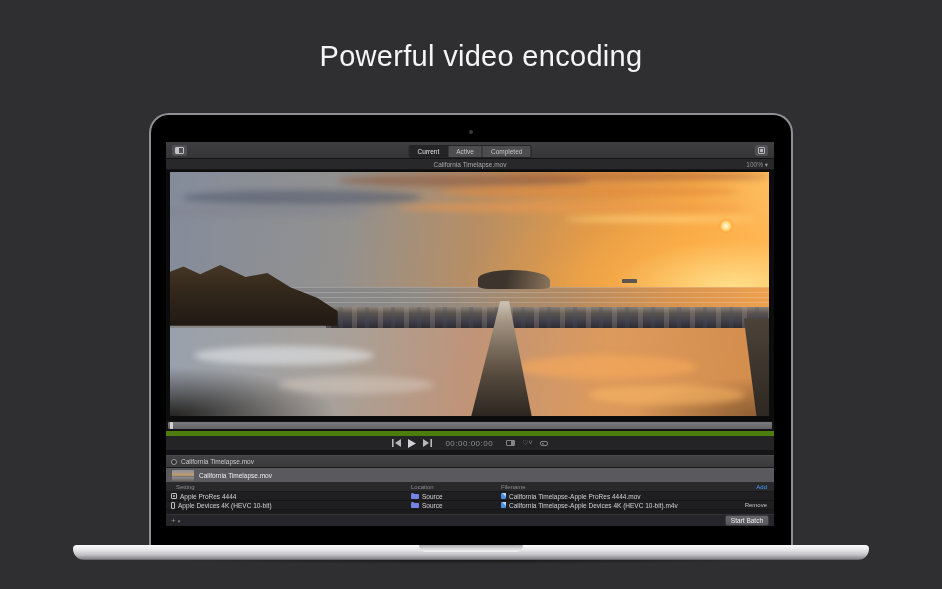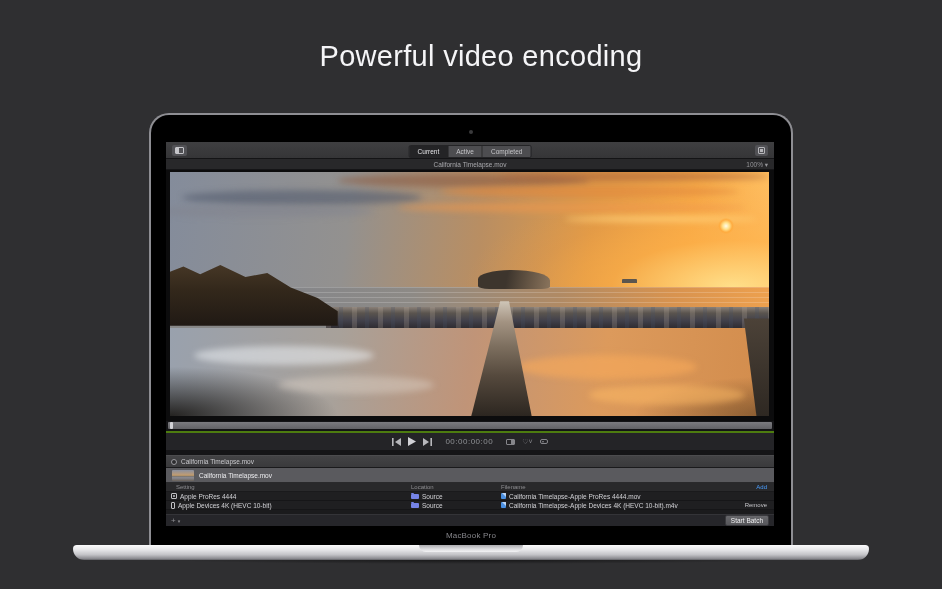--- a/index.html
+++ b/index.html
@@ -105,21 +105,21 @@
   .wall-right-edge { position:absolute; right:0; top:60%; width:7%; height:40%;
     clip-path:polygon(40% 0, 100% 0, 100% 100%, 70% 100%);
     background:linear-gradient(to bottom,#4c4238,#2e2822); }
 
   .scrubber-area { flex:none; height:10px; background:#141416; position:relative; }
   .scrubber-track { position:absolute; left:2px; right:2px; top:1px; height:7px;
     border-radius:1px; background:linear-gradient(#7c7c80,#626266); }
   .playhead { position:absolute; left:2px; top:0; width:3px; height:7px;
     background:#d2d2d6; border-radius:1px; }
 
-  .transport { flex:none; height:19px; background:#242427; border-top:2px solid #4d7c0f;
+  .transport { flex:none; height:19px; background:#242427; border-top:5px solid #4d7c0f;
     display:flex; align-items:center; justify-content:center; gap:7px; }
   .tp-icon { display:flex; align-items:center; }
   .timecode { font-size:8px; color:#8e9094; letter-spacing:.5px; margin:0 6px; }
   .mini-icon { font-size:7px; color:#85858a; line-height:8px; }
   .glyph-compare { width:9px; height:6px; border:1px solid #85858a; border-radius:1px;
     background:linear-gradient(90deg,transparent 4px,#85858a 4px); }
   .glyph-bubble { width:8px; height:5px; border:1px solid #85858a; border-radius:2px; position:relative; }
   .glyph-bubble::after { content:""; position:absolute; left:1px; bottom:-2px;
     border:2px solid transparent; border-top-color:#85858a; border-left-width:1px; border-right-width:1px; }
 
@@ -324,19 +324,18 @@
     <div class="bottom-bar">
       <span class="add-menu">
         <span>+</span>
         <span class="add-caret">▾</span>
       </span>
       <span class="start-batch">Start Batch</span>
     </div>
 
   </div>
 
-  <div class="device-label">MacBook Pro</div>
 </div>
 
 <div class="base">
   <div class="notch"></div>
 </div>
 <div class="base-shadow"></div>
 
 </body></html>

